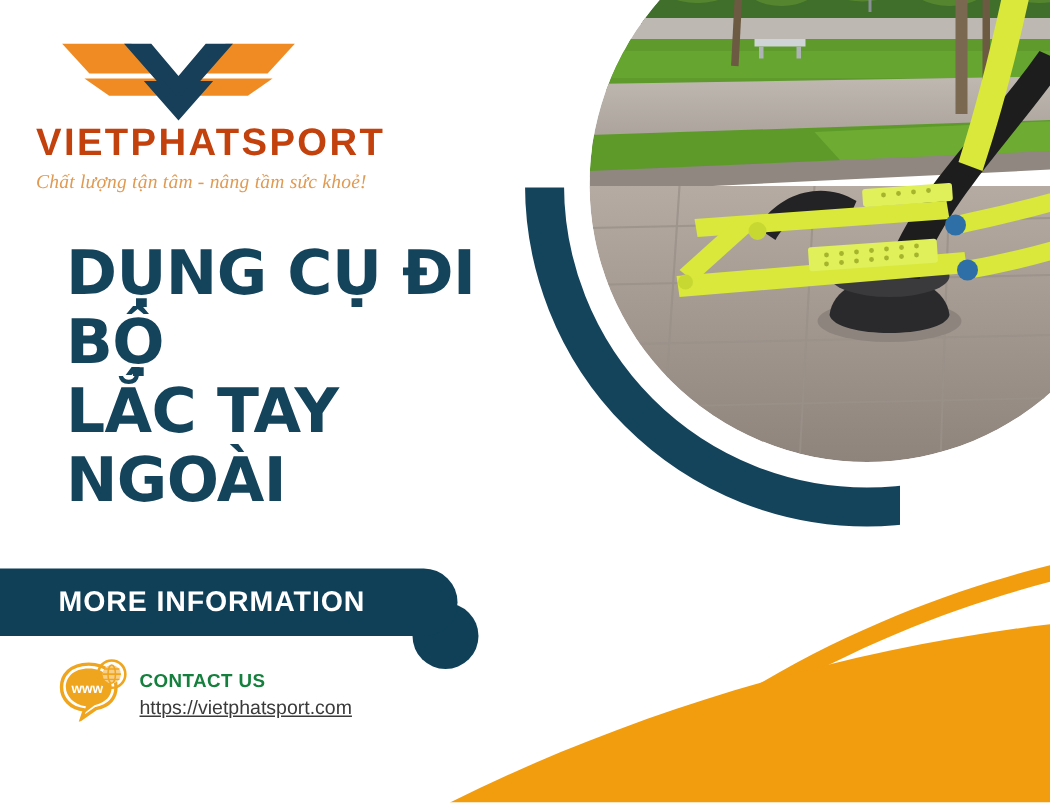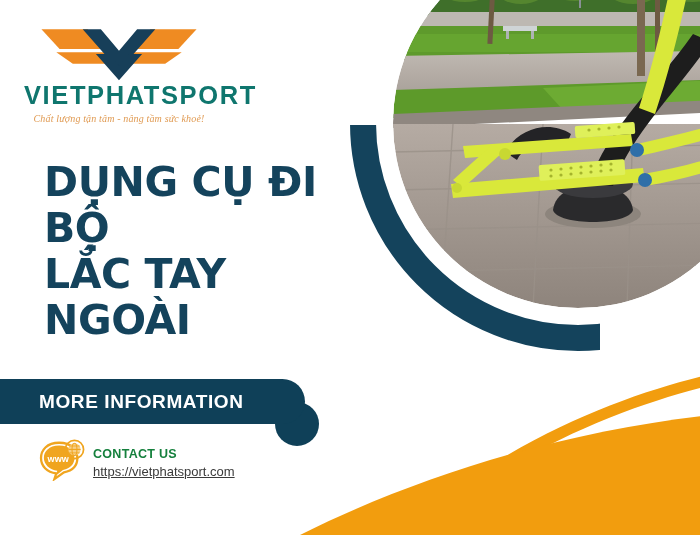--- a/index.html
+++ b/index.html
@@ -36,27 +36,27 @@
     position:absolute;
     left:24px;top:16px;
     width:190px;
     text-align:center;
   }
   .logo-mark{width:168px;height:66px;display:block;margin:0 auto;}
   .logo-word{
     font-size:25.5px;
     font-weight:bold;
     letter-spacing:1.6px;
-    color:#0f766e;
+    color:#c2410c;
     margin-top:1px;
     line-height:1;
     font-family:"Liberation Sans", sans-serif;
   }
   .logo-tag{
-    font-size:10px;
+    font-size:13px;
     color:#e09a52;
     letter-spacing:.15px;
     margin-top:4px;
     font-style:italic;
     font-family:"Liberation Serif", serif;
     white-space:nowrap;
   }
 
   
   .headline{

